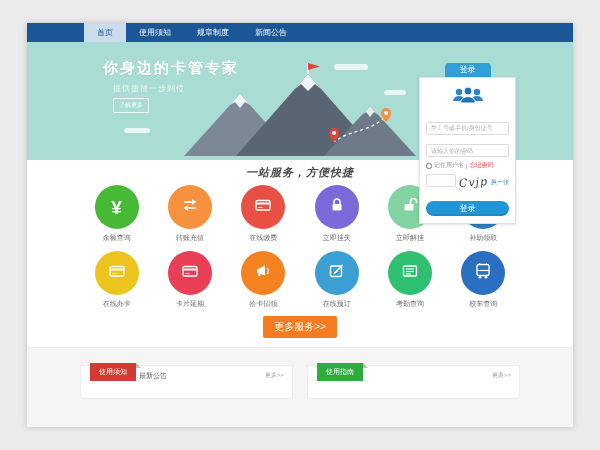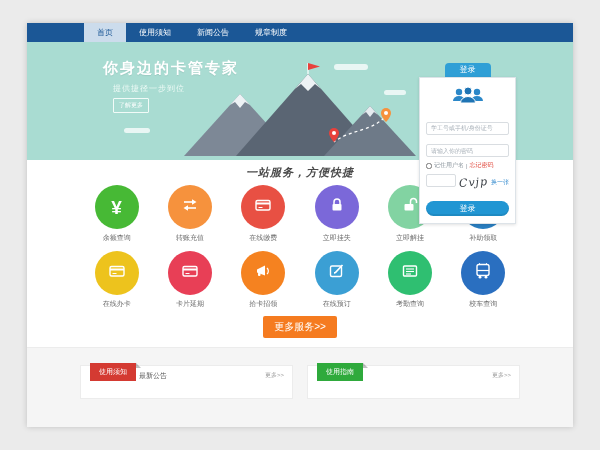--- a/index.html
+++ b/index.html
@@ -101,22 +101,22 @@
 </head>
 <body>
 
 <div class="page">
 
 
   <div class="nav">
     <div class="container">
       <span class="nav-item active">首页</span>
       <span class="nav-item">使用须知</span>
+      <span class="nav-item">规章制度</span>
       <span class="nav-item">新闻公告</span>
-      <span class="nav-item">规章制度</span>
     </div>
   </div>
 
   <div class="hero">
     <div class="hero-inner">
       <div class="hero-title">你身边的卡管专家</div>
       <div class="hero-sub">提供捷径一步到位</div>
       <div class="hero-cta">了解更多</div>
       <div class="cloud c1"></div>
       <div class="cloud c2"></div>

